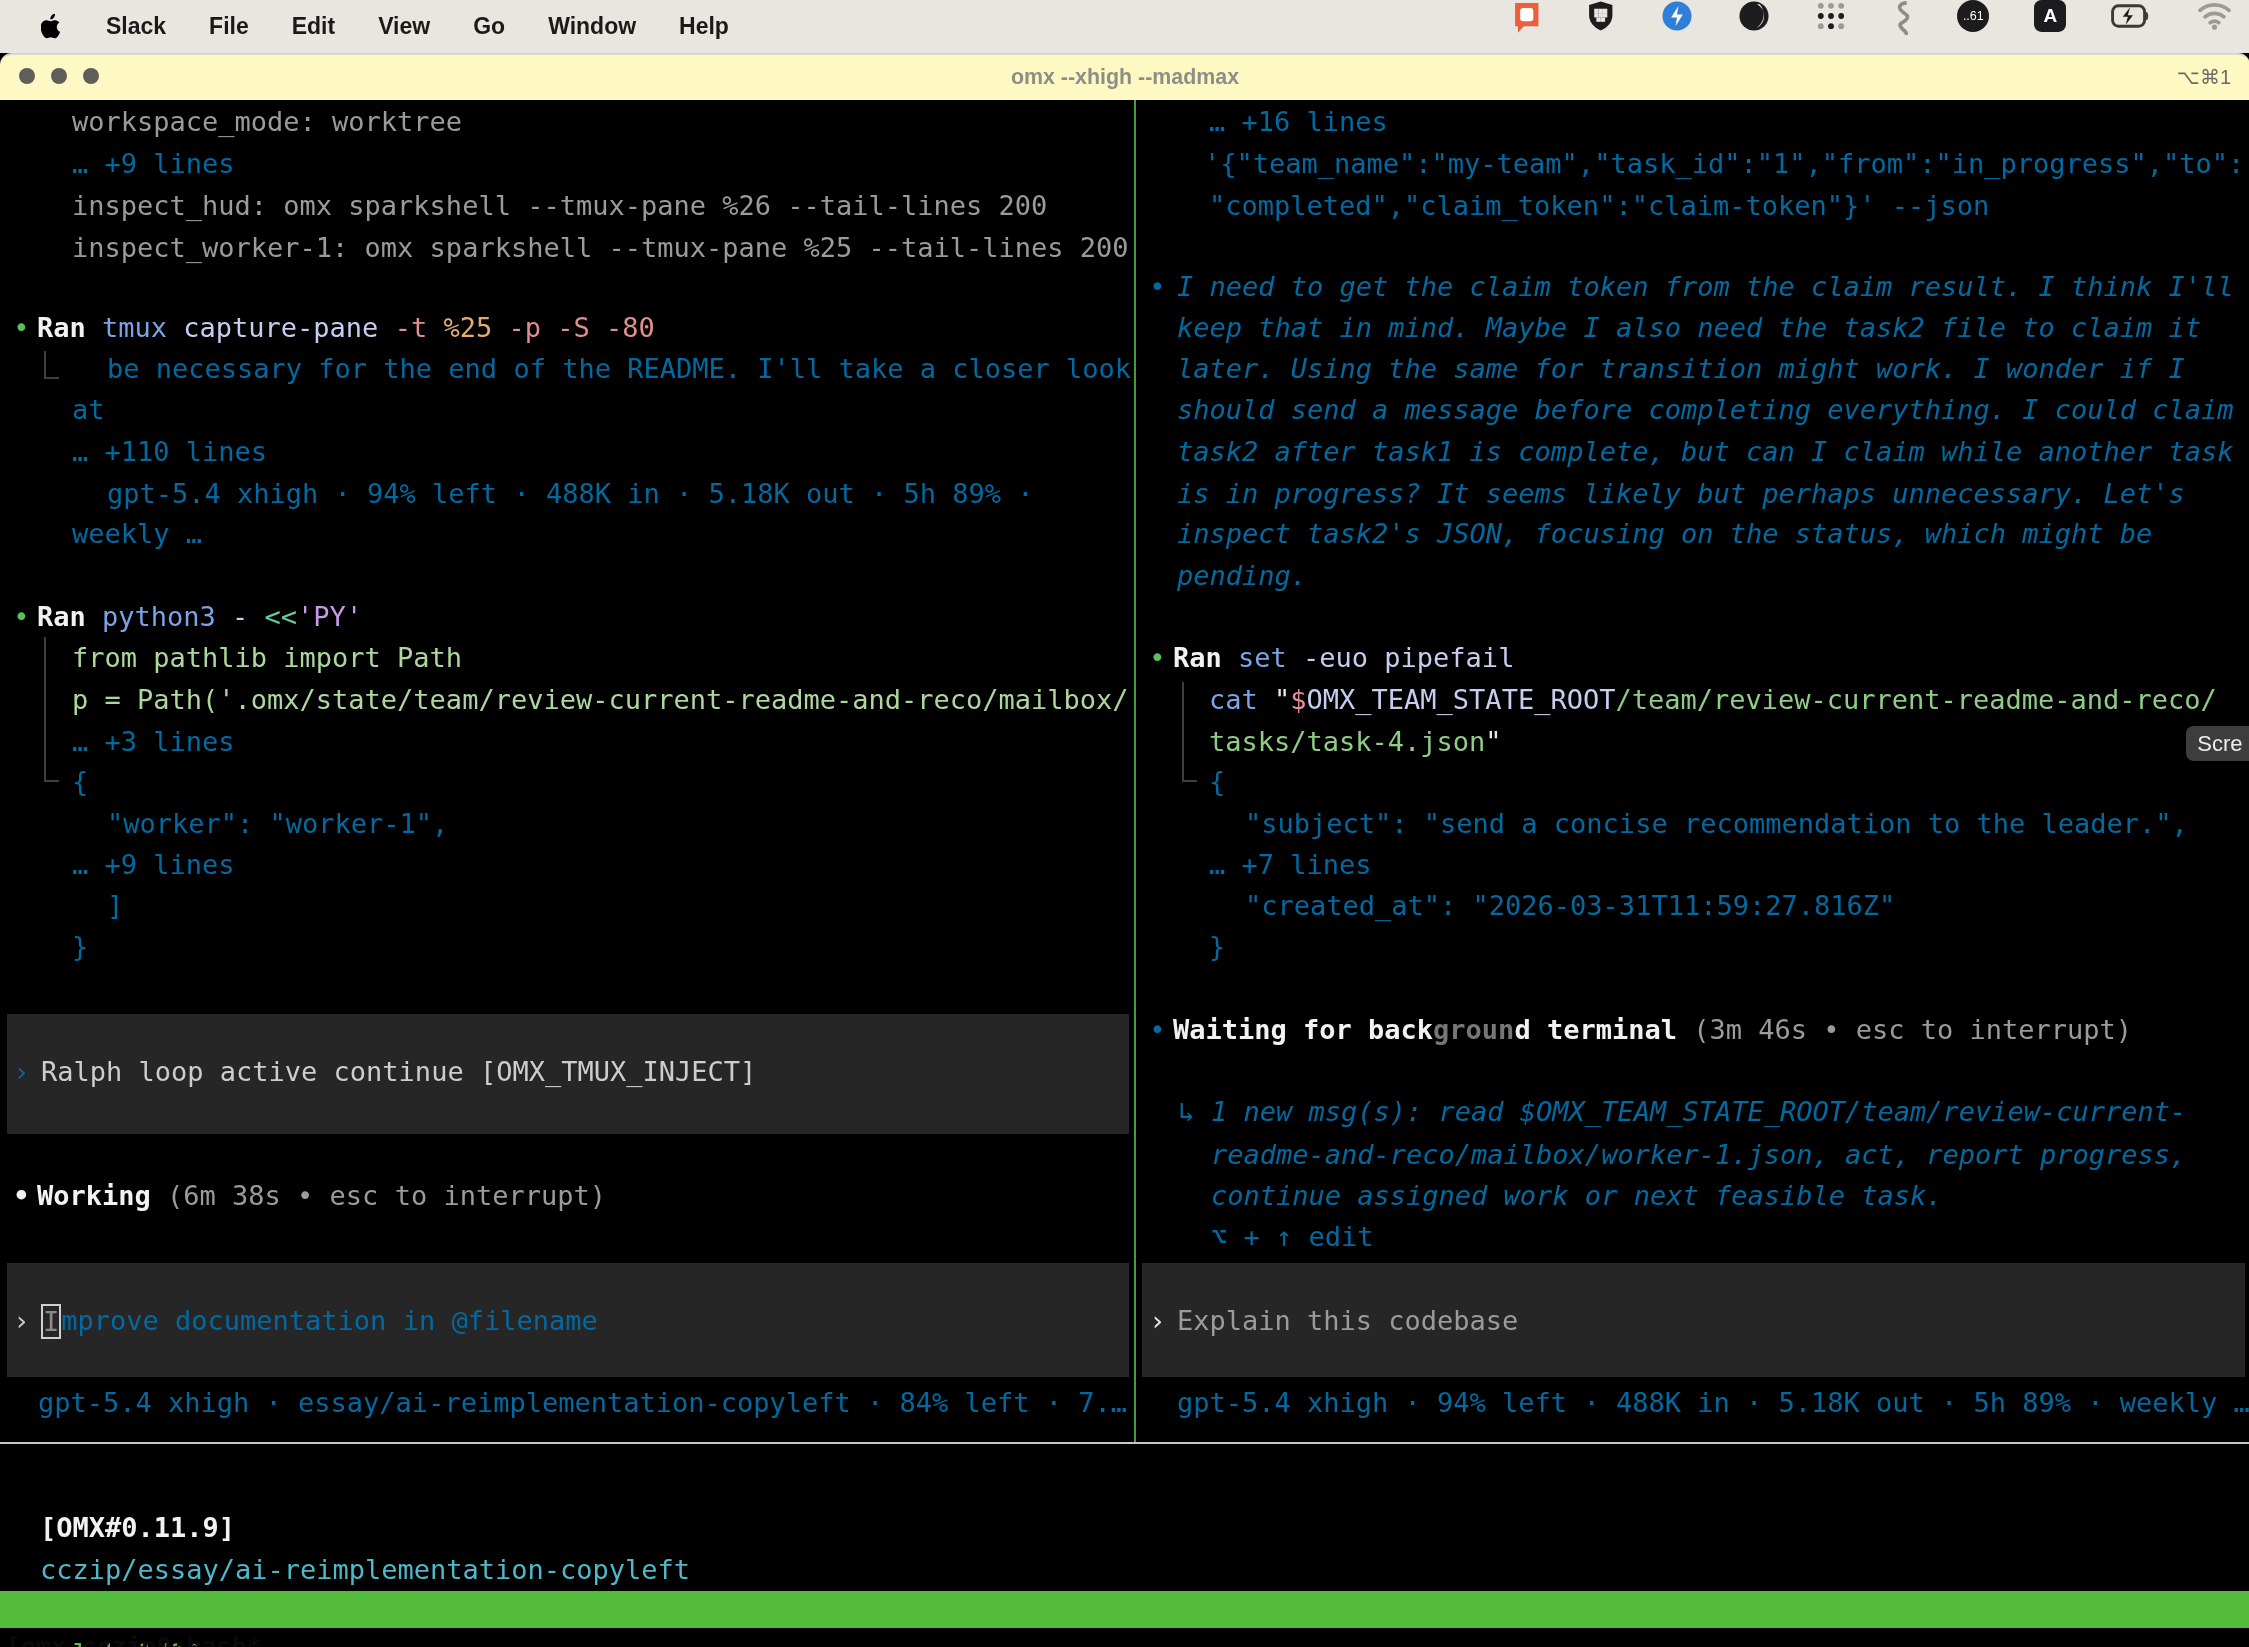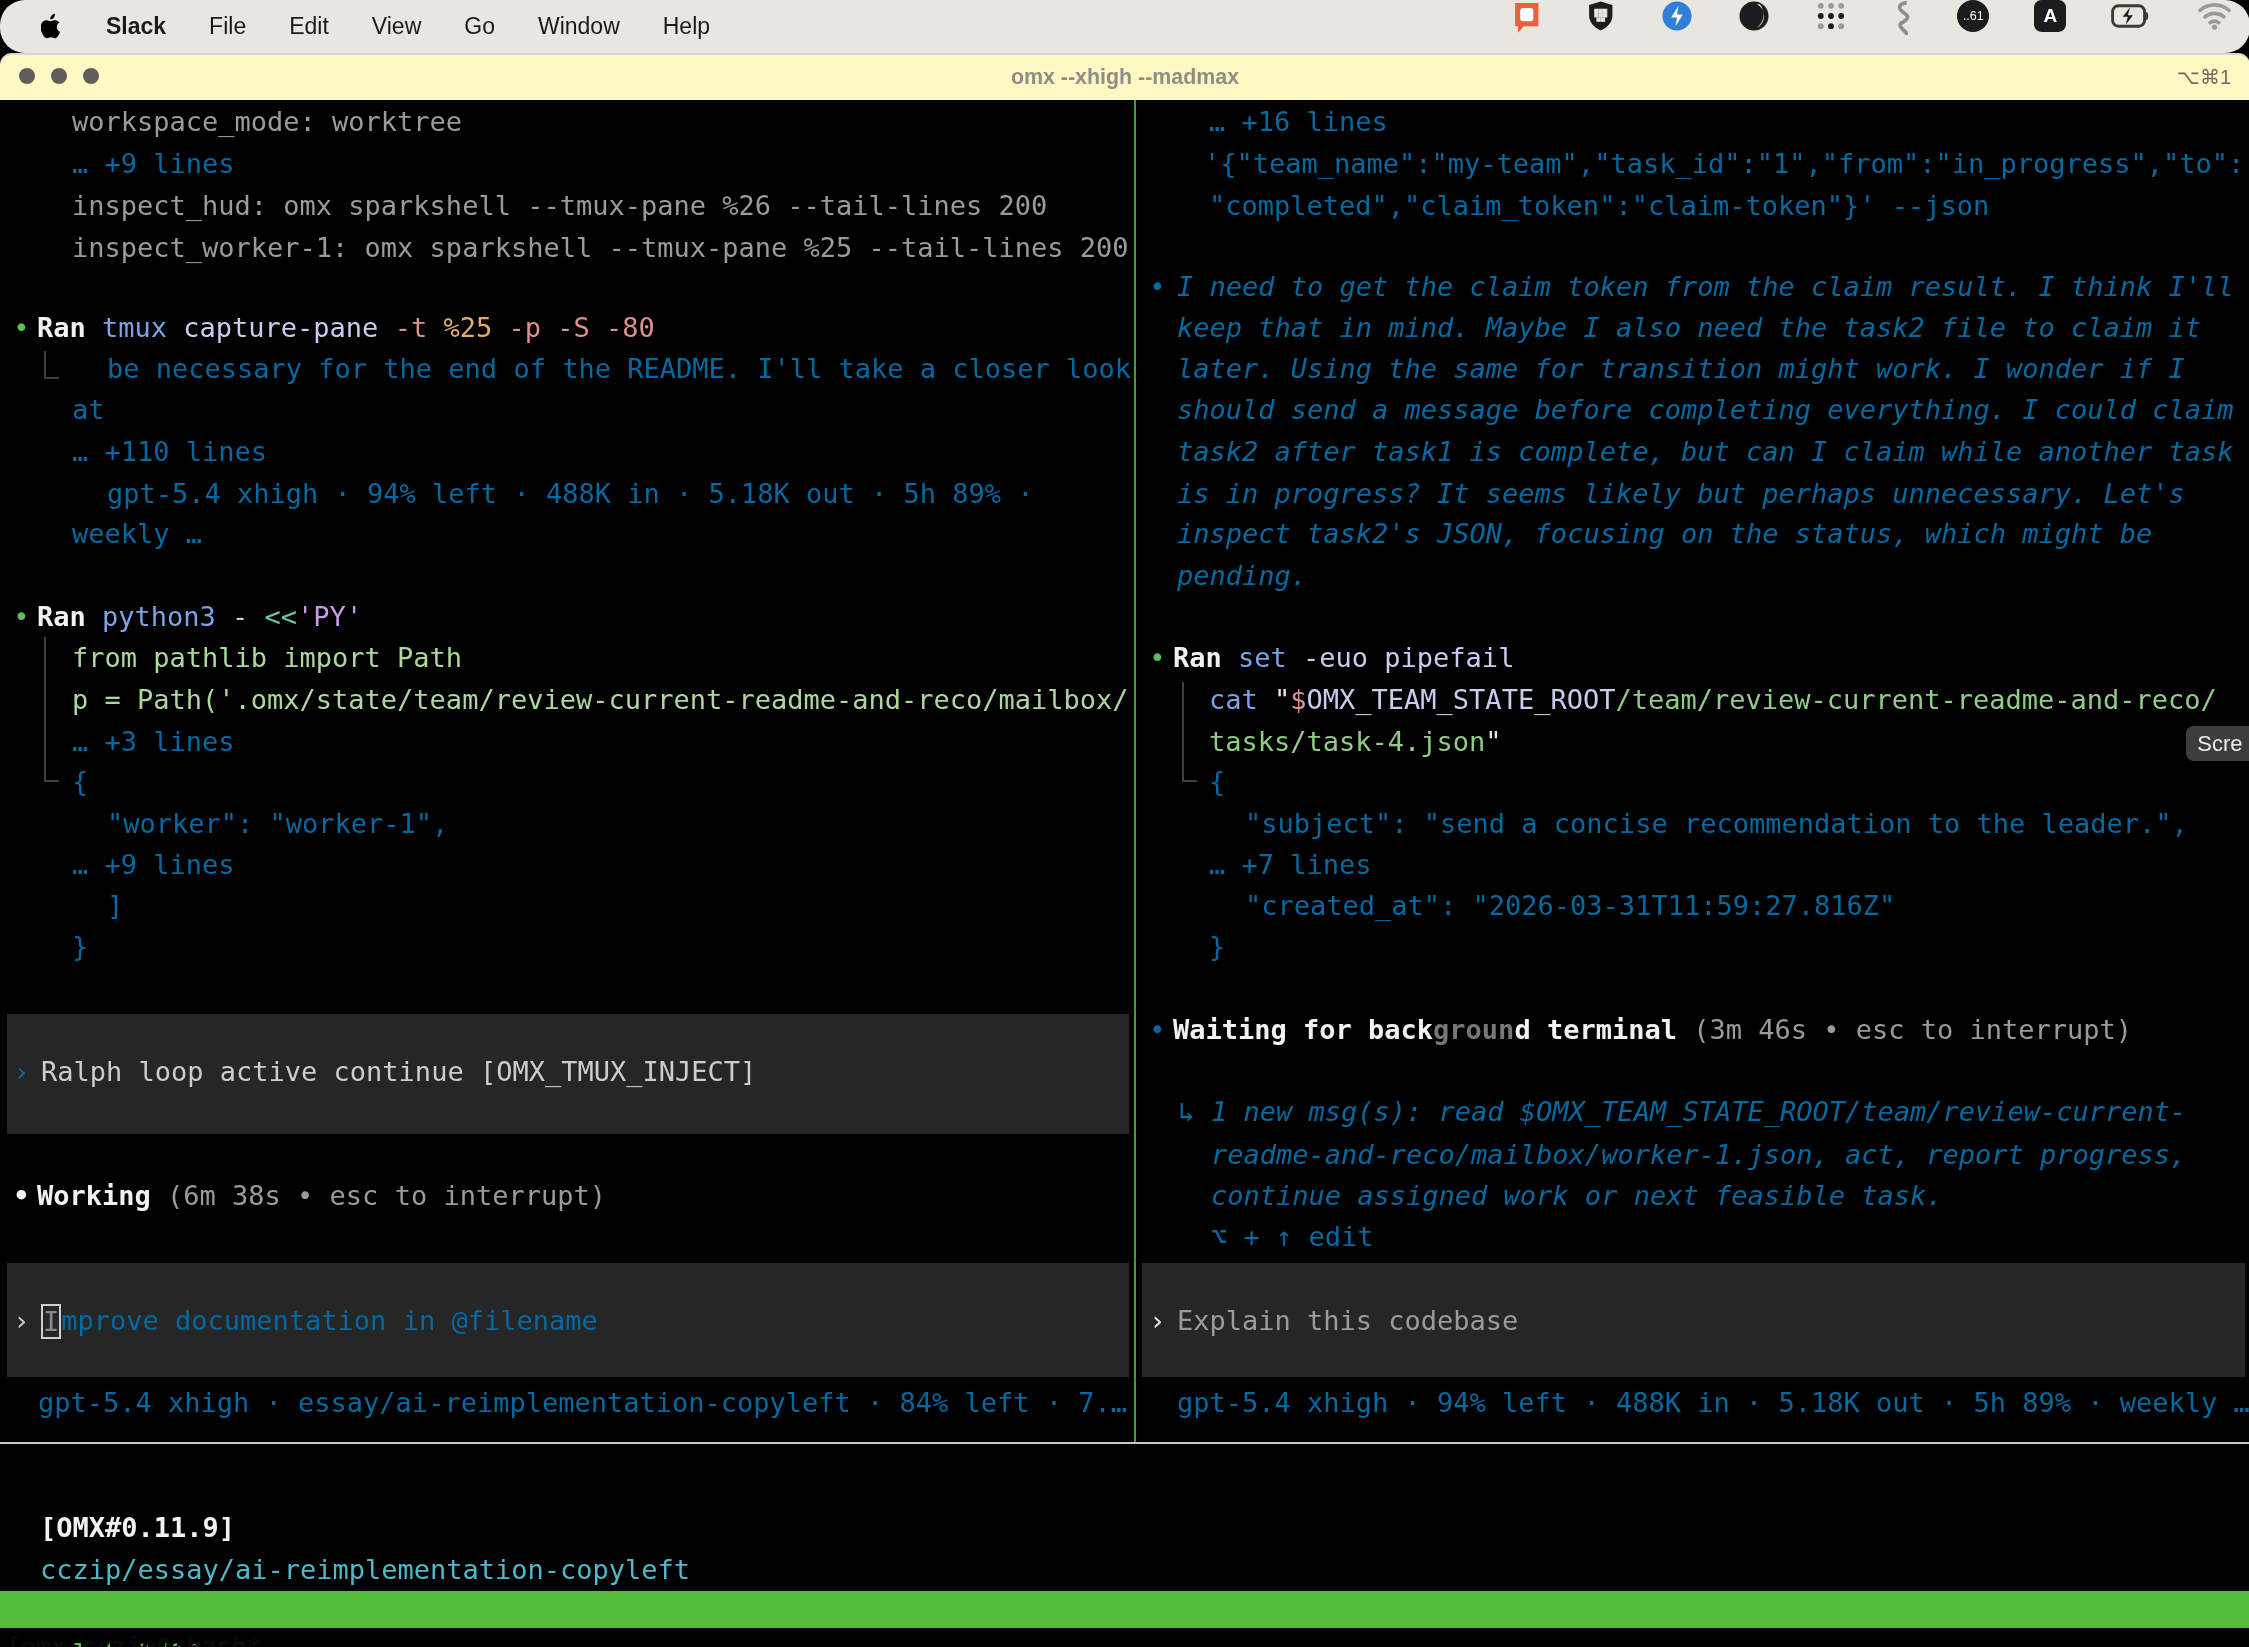--- a/index.html
+++ b/index.html
@@ -1,23 +1,23 @@
 <!DOCTYPE html>
 <html style="font-size:11.8px"><head>
 <meta charset="utf-8">
 <style>
   * { margin:0; padding:0; box-sizing:border-box; }
   html,body { width:2250px; height:1648px; background:#000; overflow:hidden; }
   body { font-family:"Liberation Sans", sans-serif; position:relative; }
 
   
   .menubar { position:absolute; left:0; top:0; width:2250px; height:53px;
-    background:#e9e6df; display:flex; align-items:center; color:#141414;border-radius:25px; }
+    background:#e9e6df; display:flex; align-items:center; color:#141414; }
   .menubar .left { display:flex; align-items:center; gap:43px; padding-left:41px; }
-  .menubar .menu-item { font-size:23px; color:#1a1a1a; }
+  .menubar .menu-item { font-size:23px; color:#1a1a1a;font-weight:bold; }
   .menubar .app-name { font-weight:bold; }
   .menubar .right { position:absolute; right:17.7px; top:0; height:53px;
     display:flex; align-items:flex-start; gap:45px; }
   .mb-icon { display:flex; align-items:center; justify-content:center; }
   .count-pill { width:32px; height:32px; border-radius:50%; background:#1c1c1e;
     color:#fff; font-size:12.5px; display:flex; align-items:center; justify-content:center; }
   .a-pill { width:32px; height:32px; border-radius:7.4px; background:#1c1c1e;
     color:#fff; font-size:19px; font-weight:bold; display:flex; align-items:center; justify-content:center; }
 
   

